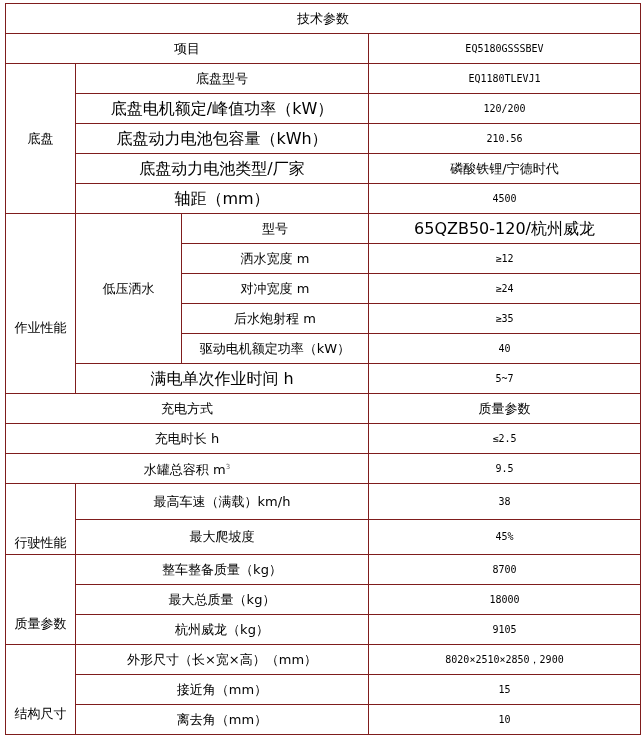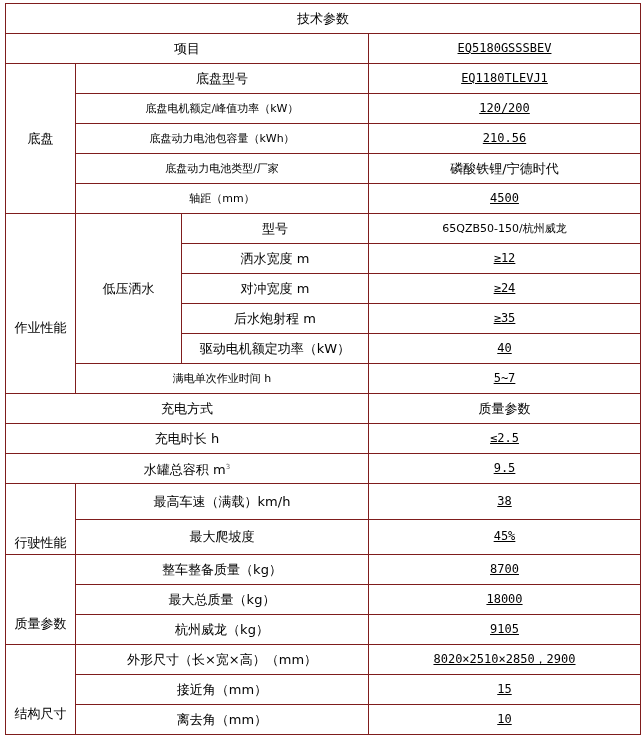--- a/index.html
+++ b/index.html
@@ -14,22 +14,22 @@
     table-layout: fixed;
   }
   table.spec td {
     border: 1px solid #7f1d1d;
     height: 29px;
     padding: 0;
     text-align: center;
     vertical-align: middle;
     line-height: 15px;
   }
-  td.small { font-size: 11px; }
-  td.mono { font-family: "DejaVu Sans Mono", monospace; font-size: 12px; text-decoration: underline; }
+  td.small { font-size: 16px; }
+  td.mono { font-family: "DejaVu Sans Mono", monospace; font-size: 10px; }
   td.group-left { text-align: left; padding-left: 8px; }
   .wrap { display: inline-block; width: 52px; text-align: center; line-height: 22px; margin-top: 48px; }
   sup { font-size: 7px; color: #666; }
 </style>
 </head>
 <body>
 
 <table class="spec">
   <colgroup>
     <col style="width:70px">
@@ -65,21 +65,21 @@
   </tr>
   <tr>
     <td colspan="2" class="small">轴距（mm）</td>
     <td class="mono">4500</td>
   </tr>
 
   <tr>
     <td rowspan="6" class="group-left"><span class="wrap">作业性能</span></td>
     <td rowspan="5">低压洒水</td>
     <td>型号</td>
-    <td class="small">65QZB50-150/杭州威龙</td>
+    <td class="small">65QZB50-120/杭州威龙</td>
   </tr>
   <tr>
     <td>洒水宽度 m</td>
     <td class="mono">≥12</td>
   </tr>
   <tr>
     <td>对冲宽度 m</td>
     <td class="mono">≥24</td>
   </tr>
   <tr>

